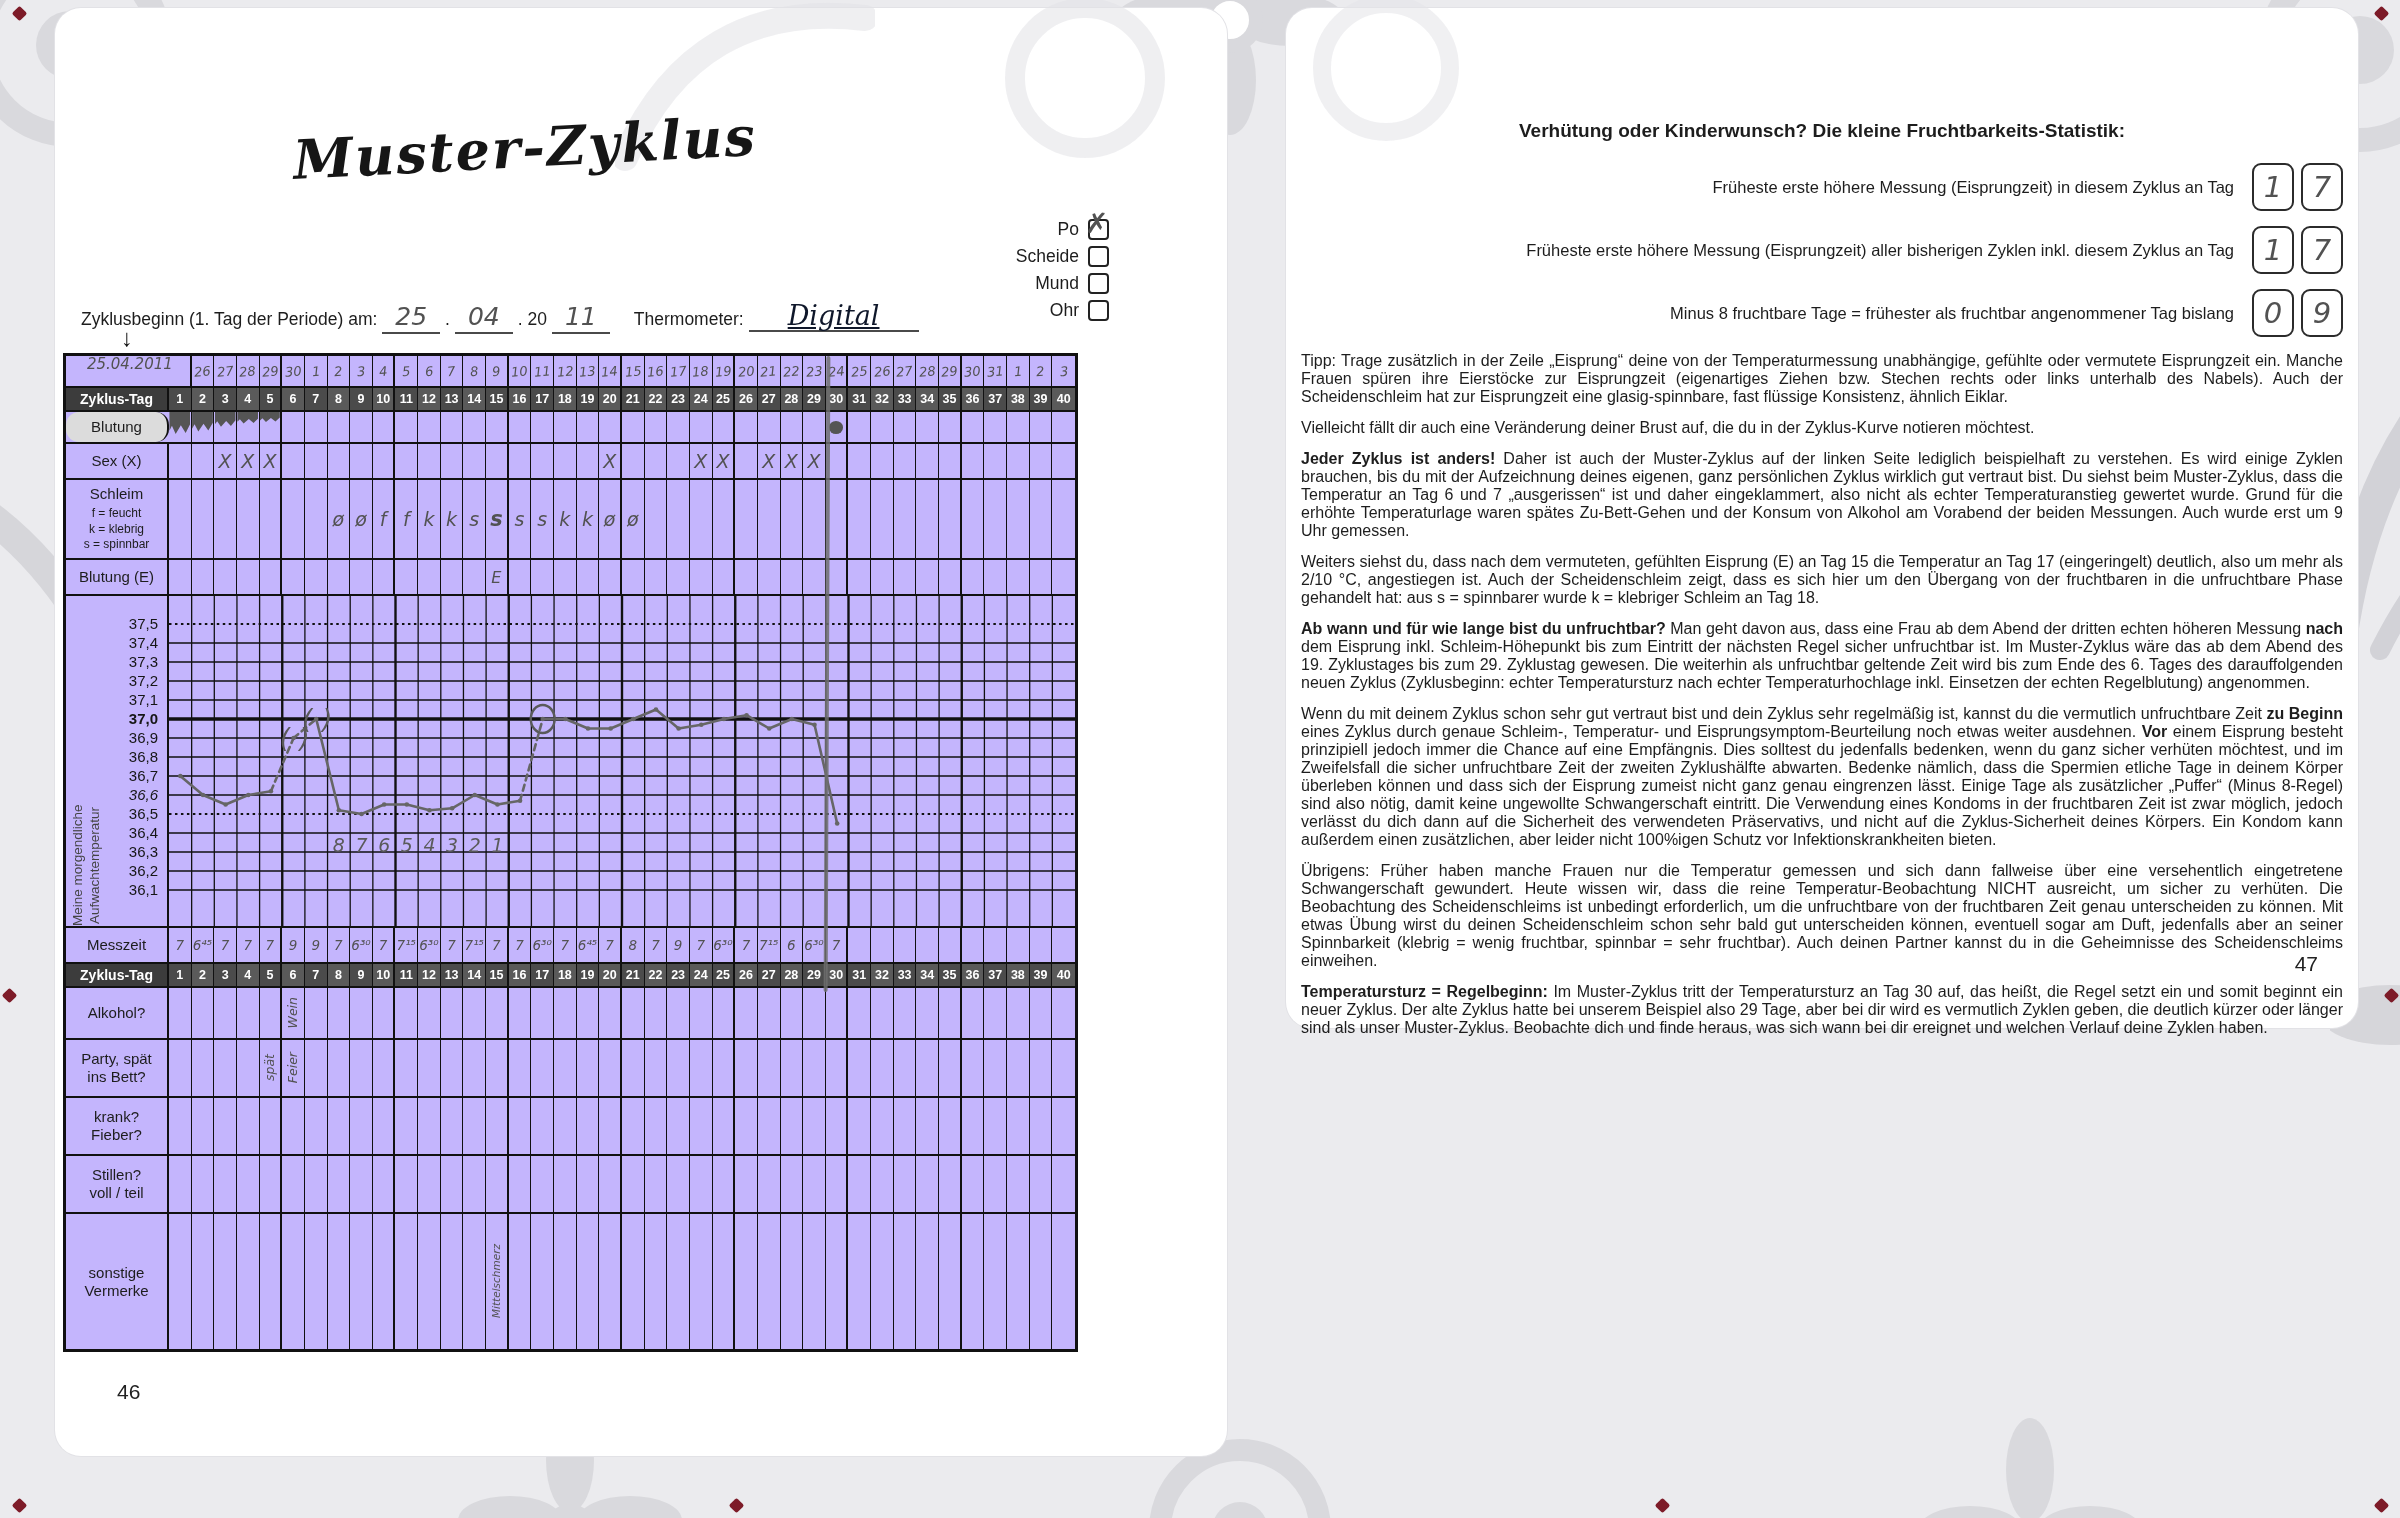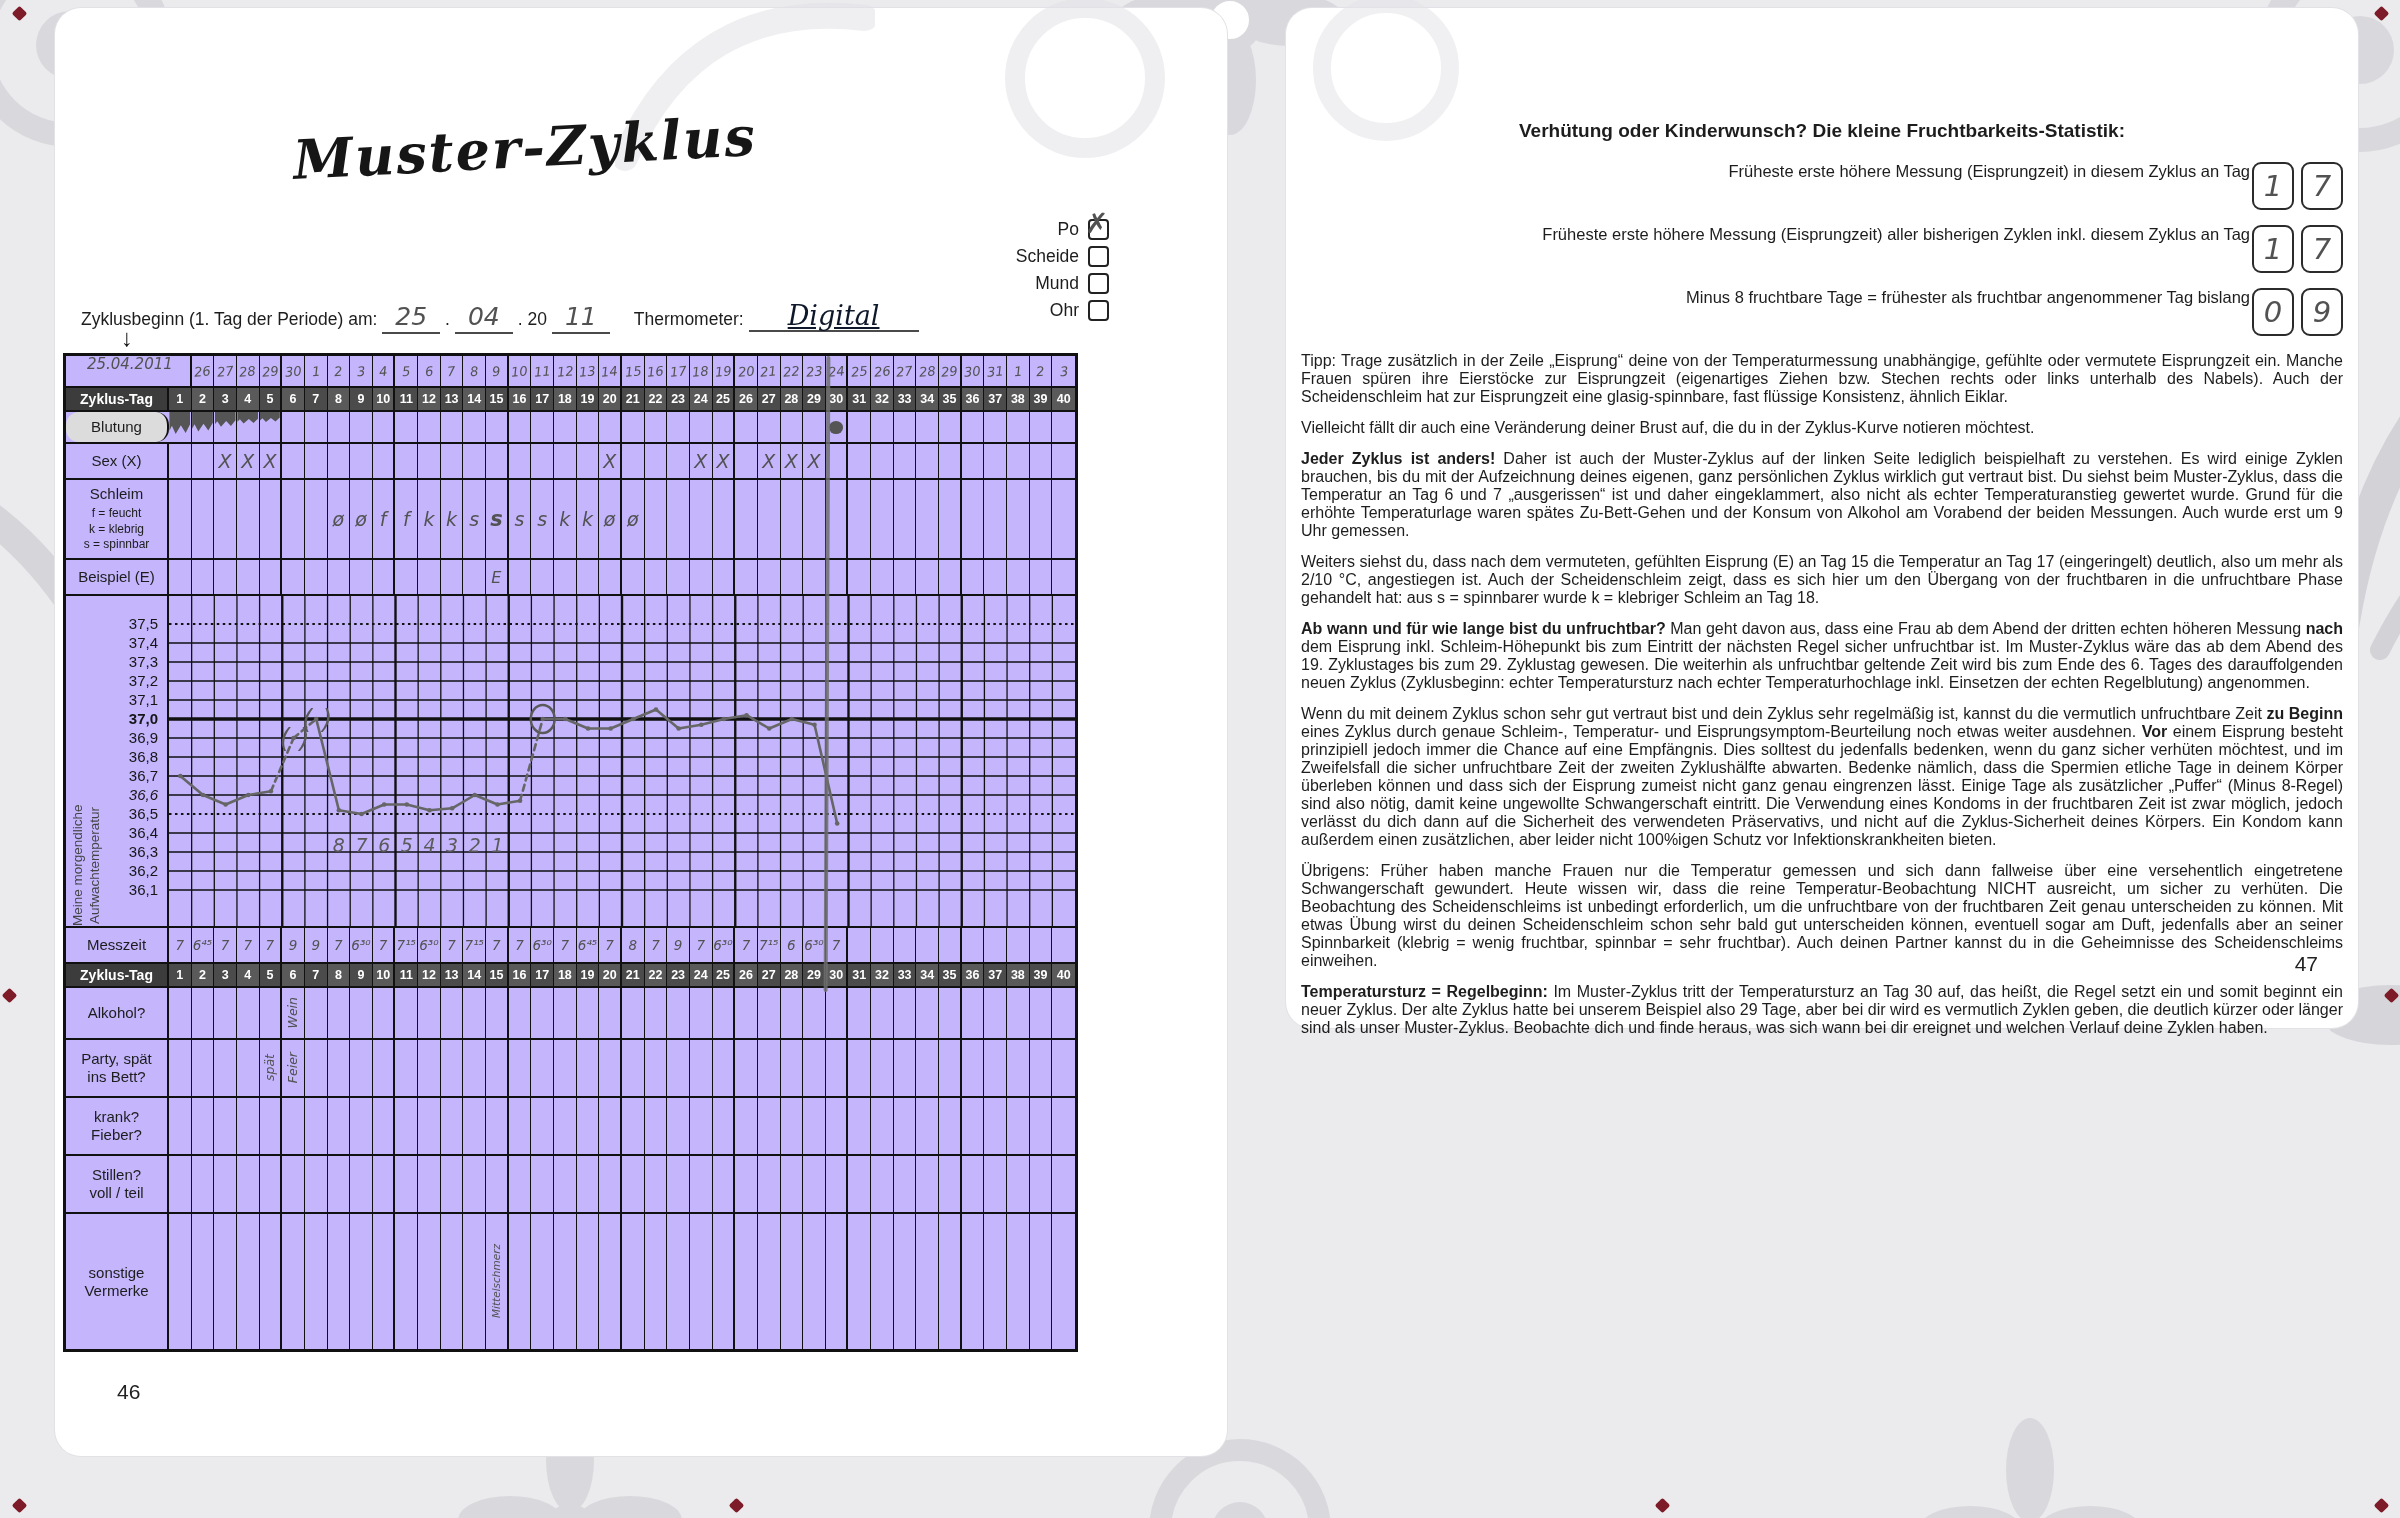--- a/index.html
+++ b/index.html
@@ -69,21 +69,21 @@
   .vtxt.small{font-size:10.5px;}
   .dropline{position:absolute;left:770px;top:348px;width:4px;height:636px;background:#6e6e6e;border-radius:3px;transform:rotate(.25deg);z-index:5;opacity:.85;}
   .pagenum{position:absolute;bottom:52px;font-size:21px;color:#222;}
   #pn-left{left:62px;}
   #pn-right{right:40px;}
 
   
   #page-right{left:1286px;top:8px;width:1072px;height:1020px;}
   .rp-inner{padding:112px 15px 0 15px;position:relative;z-index:3;}
   .rp-heading{text-align:center;font-weight:bold;font-size:19px;margin-bottom:20px;}
-  .stat-row{display:flex;justify-content:flex-end;align-items:flex-start;gap:2px;margin-bottom:13px;height:50px;}
+  .stat-row{display:flex;justify-content:flex-end;align-items:center;gap:18px;margin-bottom:13px;height:50px;}
   .stat-label{font-size:16.5px;text-align:right;}
   .dboxes{display:flex;gap:7px;}
   .dbox{width:38px;height:44px;border:2.5px solid #2b2b2b;border-radius:9px;display:flex;align-items:center;justify-content:center;}
   .dbox .hw{font-size:29px;}
   #paras{margin-top:14px;}
   #paras p{font-size:16px;line-height:18px;text-align:justify;margin:0 0 13px 0;}
   svg text.svghw{font-family:"DejaVu Sans",sans-serif;font-style:italic;fill:#5a5a5a;}
 </style>
 </head>
 <body>
@@ -546,21 +546,21 @@
           <div class="cc"></div>
           <div class="cc"></div>
           <div class="cc d5"></div>
           <div class="cc"></div>
           <div class="cc"></div>
           <div class="cc"></div>
           <div class="cc"></div>
           <div class="cc d5"></div>
         </div>
         <div class="crow" style="height: 34px;">
-          <div class="cc clabel">Beispiel (E)</div>
+          <div class="cc clabel">Blutung (E)</div>
           <div class="cc"></div>
           <div class="cc"></div>
           <div class="cc"></div>
           <div class="cc"></div>
           <div class="cc d5"></div>
           <div class="cc"></div>
           <div class="cc"></div>
           <div class="cc"></div>
           <div class="cc"></div>
           <div class="cc d5"></div>

